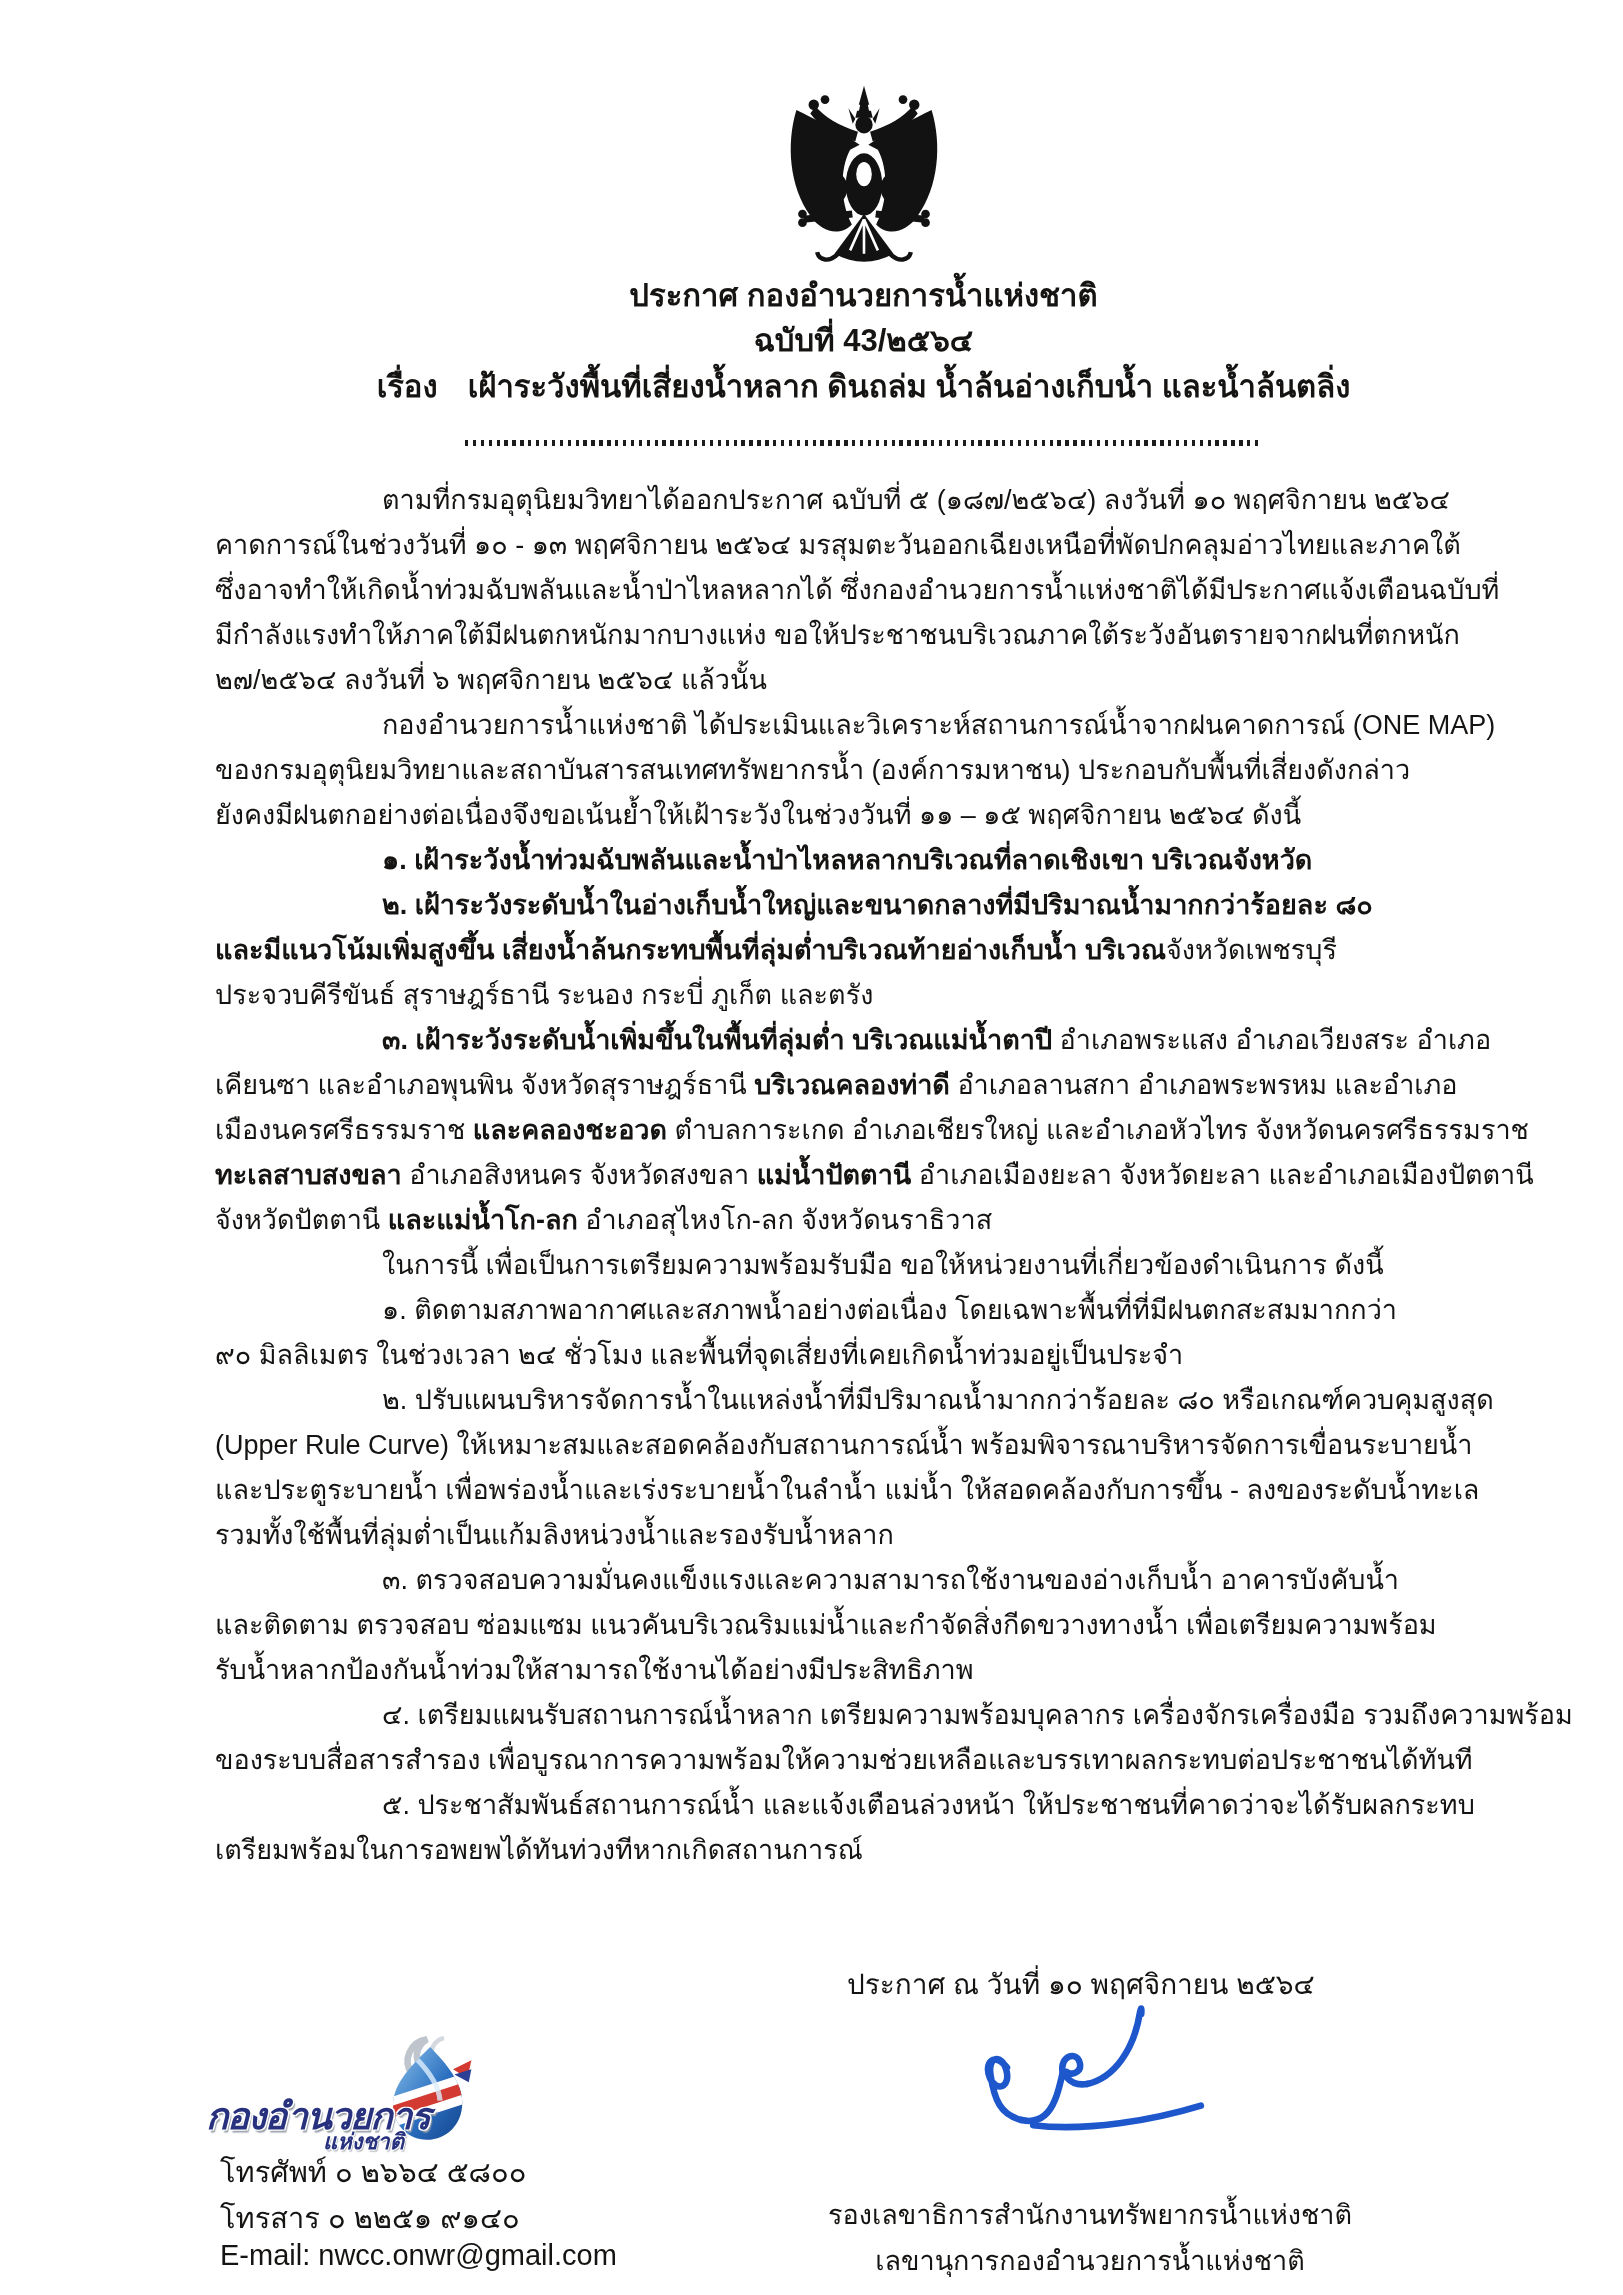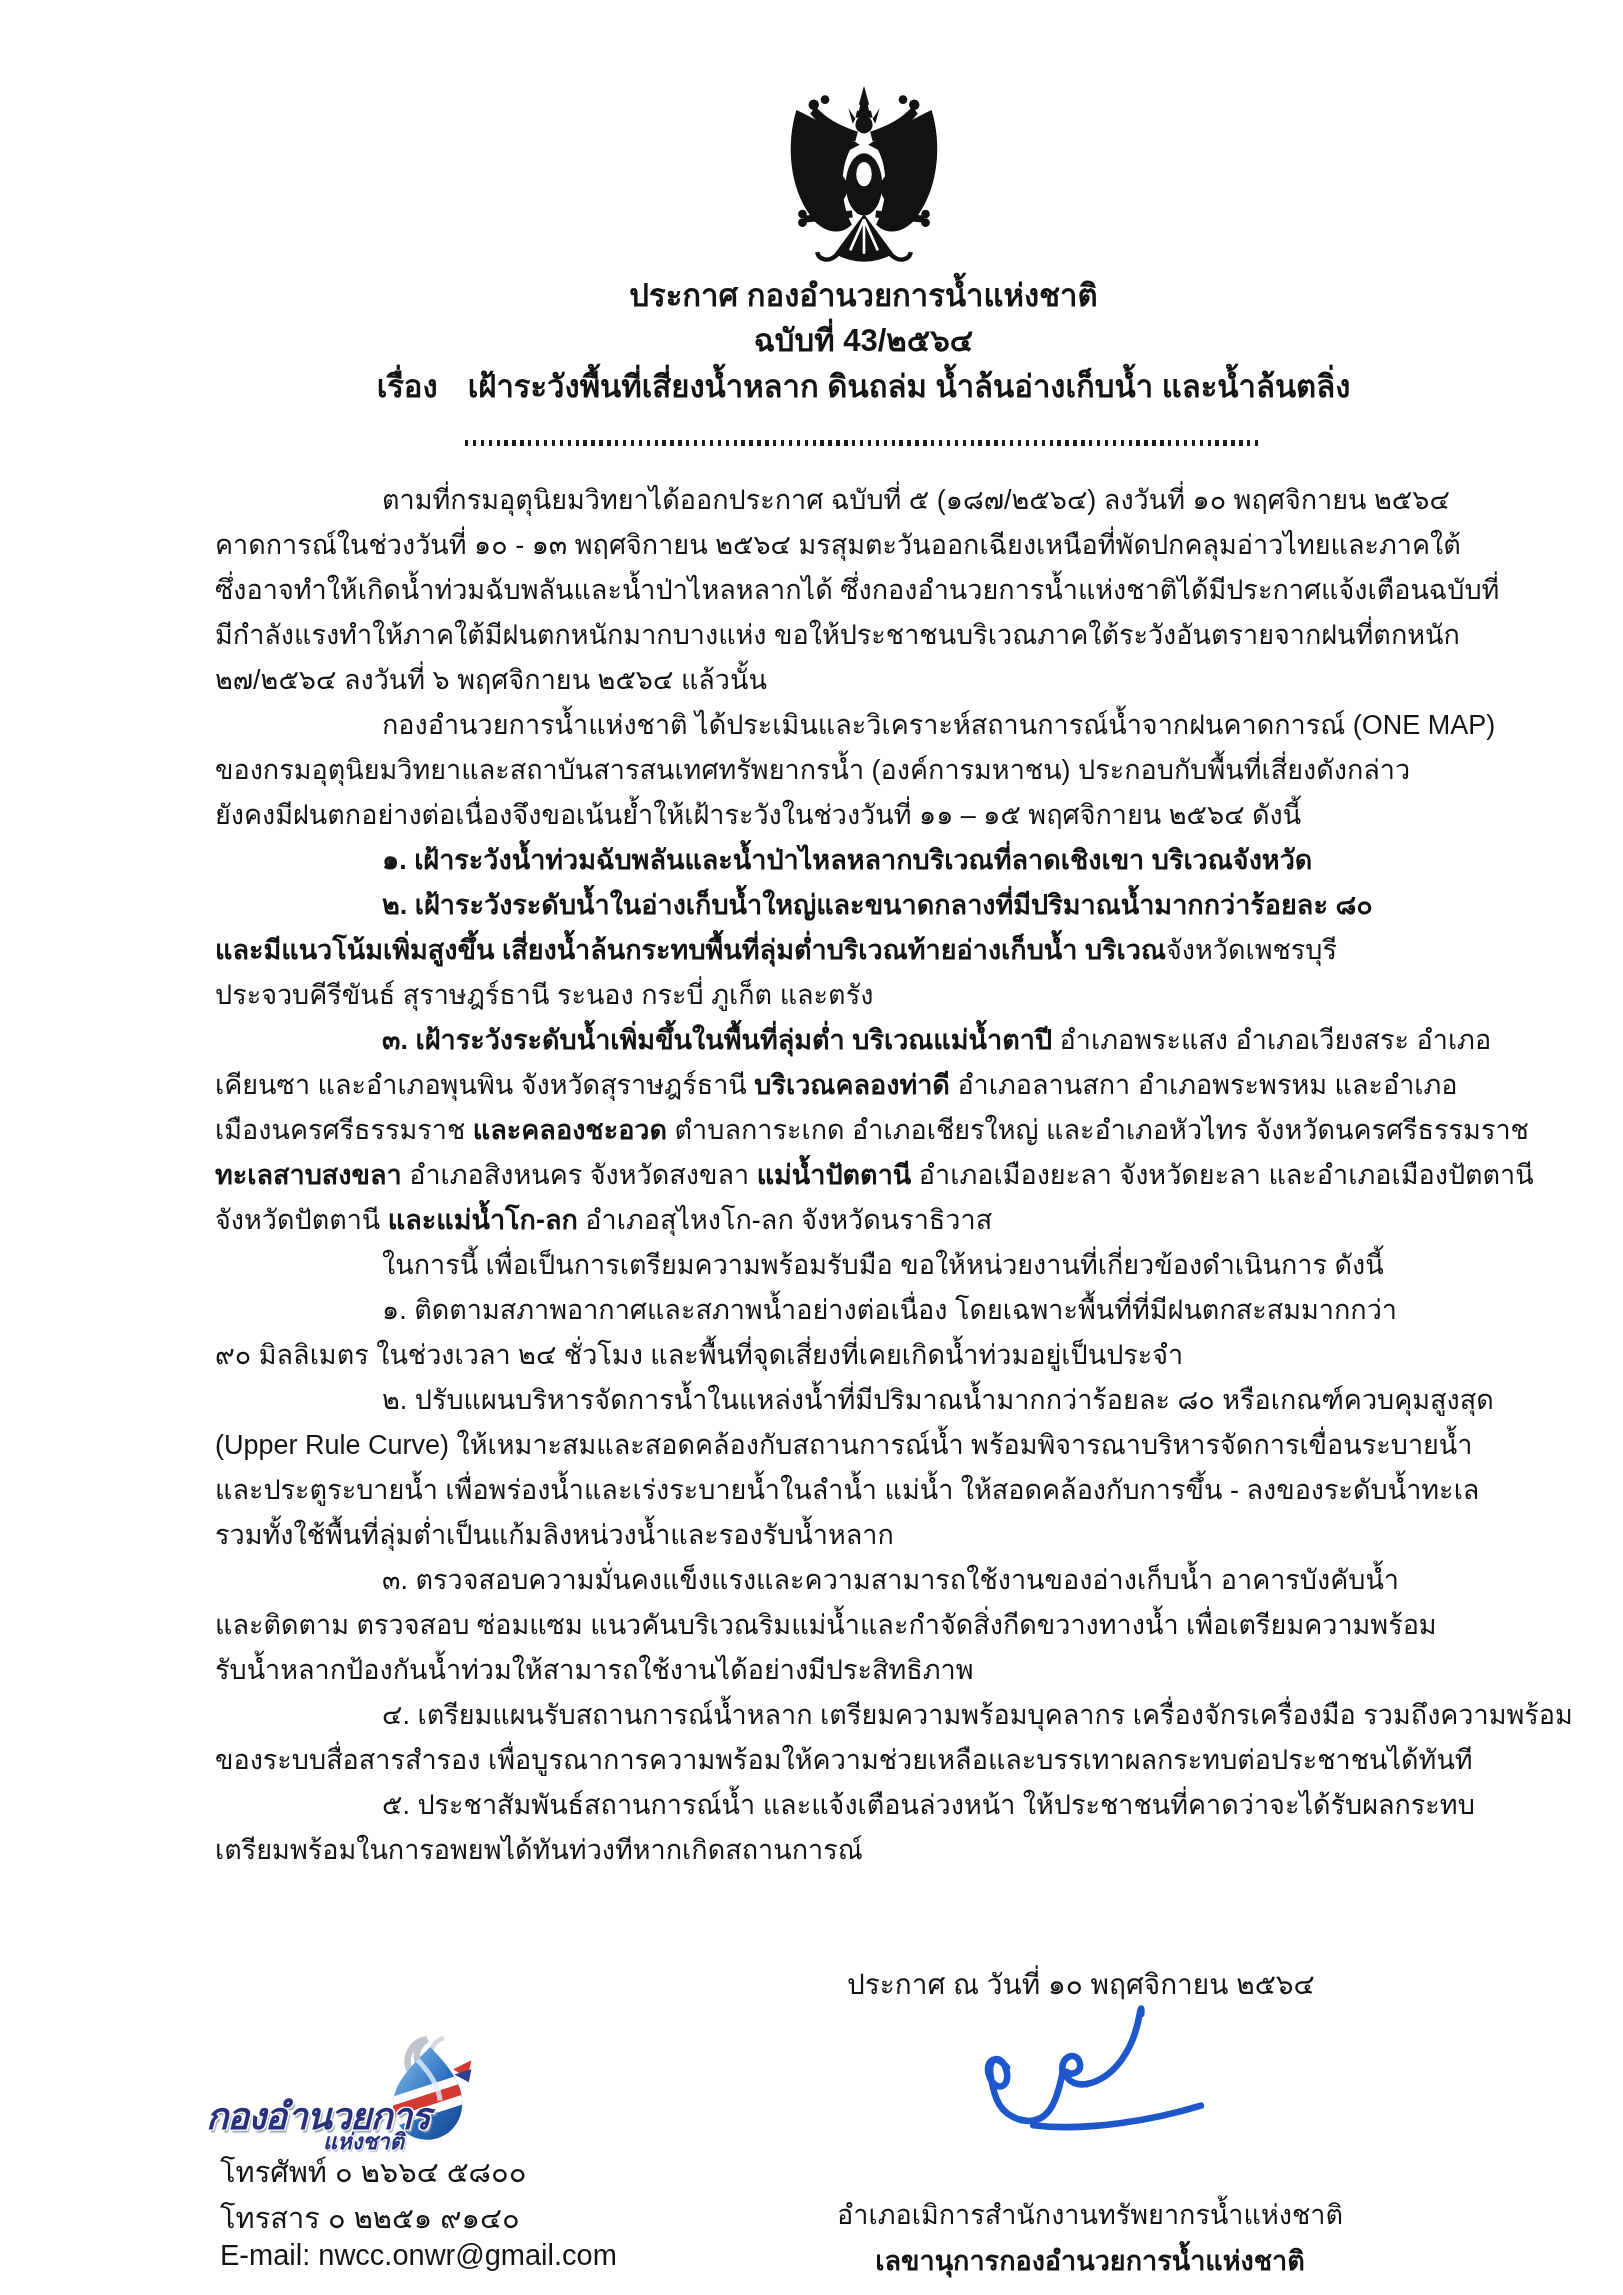--- a/index.html
+++ b/index.html
@@ -38,21 +38,21 @@
     font-size:27px;line-height:45px;
   }
   .line{white-space:nowrap;height:45px;}
   .line.indent{padding-left:167px;}
   .b{font-weight:700;}
   
   .sign-date{position:absolute;left:847px;top:1962px;font-size:28px;white-space:nowrap;}
   .signature-box{position:absolute;left:969px;top:2002px;width:262px;height:143px;}
   .sign-name{position:absolute;left:815px;top:2146px;width:550px;text-align:center;font-size:28px;white-space:nowrap;}
   .sign-role1{position:absolute;left:815px;top:2193px;width:550px;text-align:center;font-size:27px;white-space:nowrap;}
-  .sign-role2{position:absolute;left:815px;top:2239px;width:550px;text-align:center;font-size:27px;white-space:nowrap;font-weight:bold;}
+  .sign-role2{position:absolute;left:815px;top:2239px;width:550px;text-align:center;font-size:27px;white-space:nowrap;}
   .contact-phone{position:absolute;left:220px;top:2149px;font-size:29px;white-space:nowrap;}
   .contact-fax{position:absolute;left:220px;top:2195px;font-size:29px;white-space:nowrap;}
   .contact-email{position:absolute;left:220px;top:2239px;font-size:29px;white-space:nowrap;}
   
   .logo{position:absolute;left:206px;top:2035px;width:268px;height:115px;}
   .logo-drop{position:absolute;right:0;top:0;}
   .logo-text1{
     position:absolute;left:0;top:51px;
     font-size:37px;font-weight:700;font-style:italic;
     color:var(--navy);letter-spacing:-1.3px;
@@ -164,21 +164,21 @@
       <g fill="none" stroke="var(--sig)" stroke-width="10" stroke-linecap="round">
         <path d="M58,100 C38,74 22,94 32,116 C42,138 64,130 57,104 C50,78 28,82 33,112 C39,150 48,172 80,180"></path>
         <path d="M80,180 C106,186 122,172 131,150 C137,136 140,120 143,108"></path>
         <path d="M143,108 C138,82 164,74 169,92 C173,105 160,113 150,107 C139,100 150,130 180,125"></path>
         <path d="M180,125 C222,116 252,72 261,16 C263,7 264,8 263,18"></path>
         <path d="M98,188 C180,198 282,180 354,158"></path>
       </g>
     </svg>
   </div>
 
-  <div class="sign-role1">อำเภอเมิการสำนักงานทรัพยากรน้ำแห่งชาติ</div>
+  <div class="sign-role1">รองเลขาธิการสำนักงานทรัพยากรน้ำแห่งชาติ</div>
   <div class="sign-role2">เลขานุการกองอำนวยการน้ำแห่งชาติ</div>
 
   <div class="logo">
     <svg class="logo-drop" width="98" height="113" viewBox="0 0 150 172" aria-hidden="true">
       <defs>
         <linearGradient id="dropg" x1="0" y1="0" x2="1" y2="1">
           <stop offset="0" stop-color="#8ec4ec"></stop>
           <stop offset="0.55" stop-color="#2a6fc0"></stop>
           <stop offset="1" stop-color="#15458e"></stop>
         </linearGradient>

